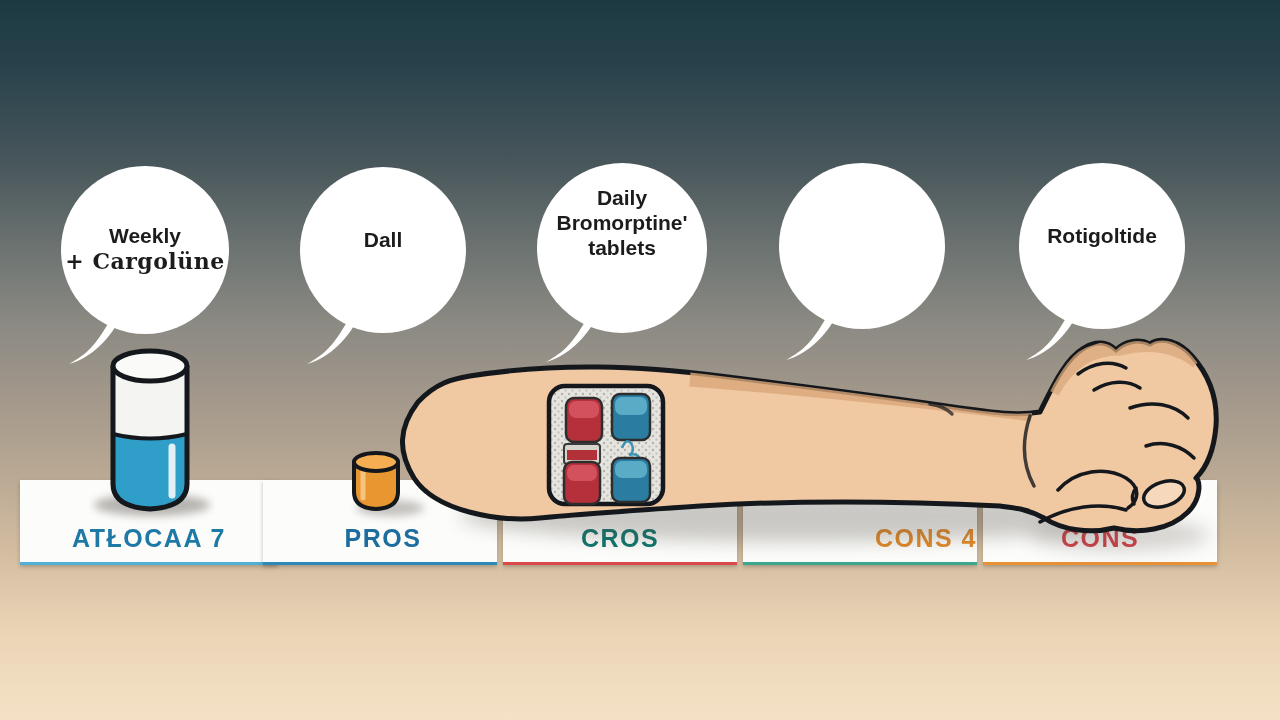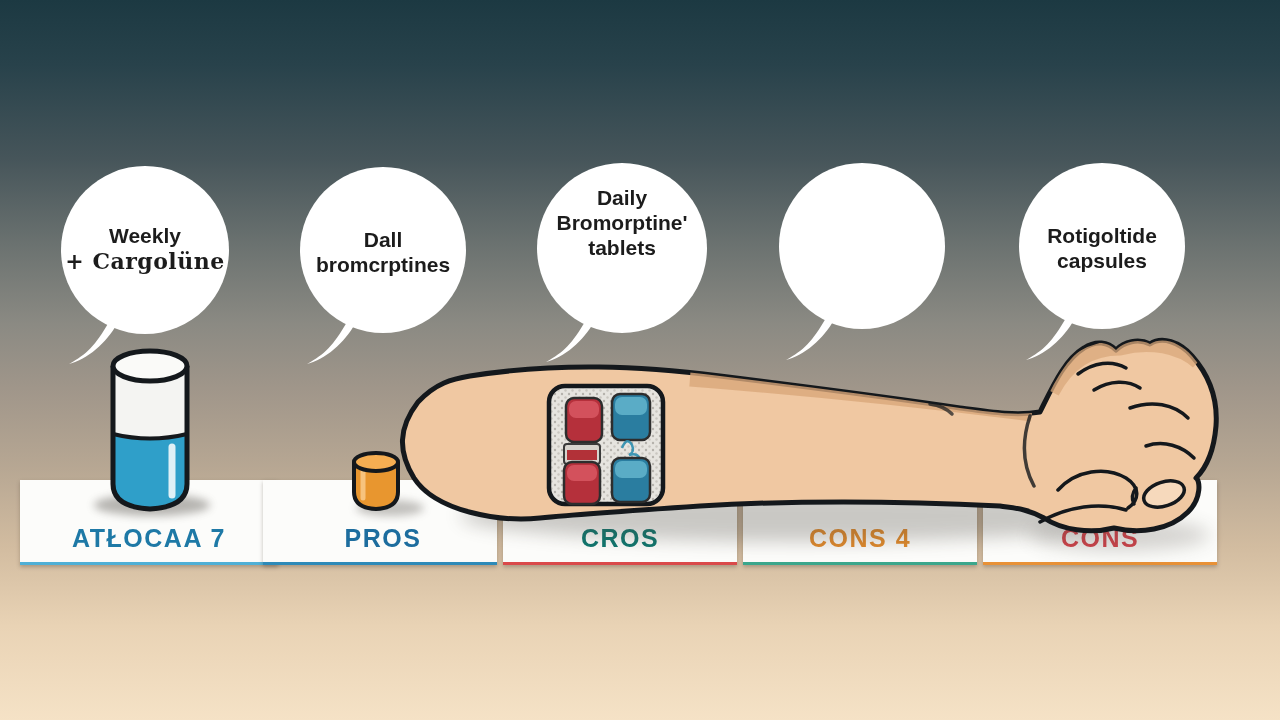--- a/index.html
+++ b/index.html
@@ -15,21 +15,21 @@
   .card{
     position:absolute;top:480px;height:85px;z-index:1;
     background:#fcfcfa;box-sizing:border-box;
     display:flex;align-items:flex-end;justify-content:center;
     padding-bottom:9px;font-weight:bold;font-size:25px;letter-spacing:1.5px;
     box-shadow:0 2px 4px rgba(60,50,40,.3);
   }
   .c1{left:20px;width:258px;color:#1e79a6;border-bottom:3px solid #4fb0d6;}
   .c2{left:263px;width:234px;color:#1d6d9e;border-bottom:3px solid #2d8ab8;padding-left:6px;}
   .c3{left:503px;width:234px;color:#0f766e;border-bottom:3px solid #da4a4a;}
-  .c4{left:743px;width:234px;color:#e28a2b;border-bottom:3px solid #3ba78c;}
+  .c4{left:743px;width:234px;color:#e28a2b;border-bottom:3px solid #3ba78c;justify-content:flex-end;}
   .c5{left:983px;width:234px;color:#d8424b;border-bottom:3px solid #e89136;}
   
   .art{position:absolute;left:0;top:0;z-index:2;pointer-events:none;}
   
   .btext{
     position:absolute;z-index:3;width:180px;text-align:center;
     font-weight:bold;font-size:21px;color:#1c1c1c;line-height:1.18;
   }
   .bt1{left:55px;top:224px}
   .bt2{left:293px;top:228px}
@@ -191,25 +191,23 @@
       </g>
     </g>
   </svg>
 
   <div class="btext bt1">
     <div>Weekly</div>
     <div class="script">+ Cargolüne</div>
   </div>
   <div class="btext bt2">
     <div>Dall</div>
-    <div>bromcrptines</div>
   </div>
   <div class="btext bt3">
     <div>Daily</div>
     <div>Bromorptine'</div>
     <div>tablets</div>
   </div>
   <div class="btext bt5">
     <div>Rotigoltide</div>
-    <div>capsules</div>
   </div>
 
 </div>
 
 </body></html>

